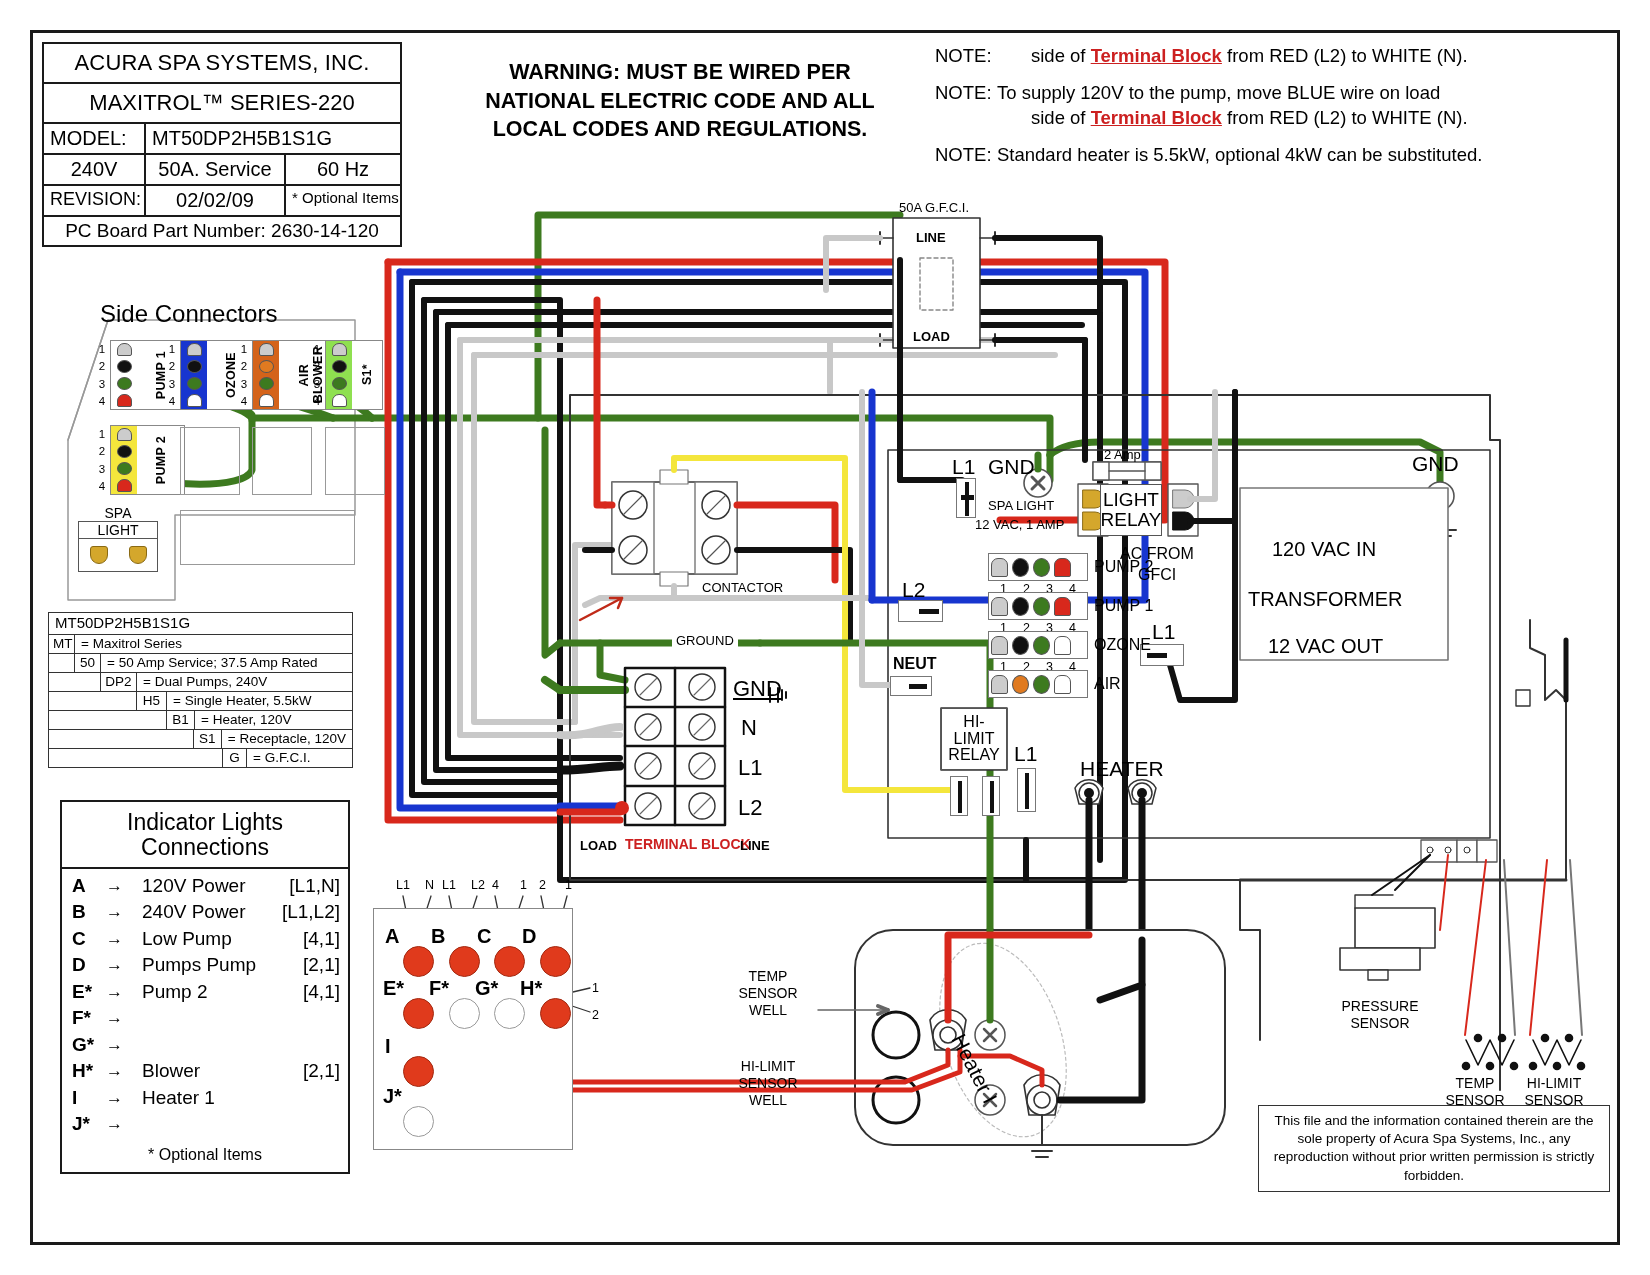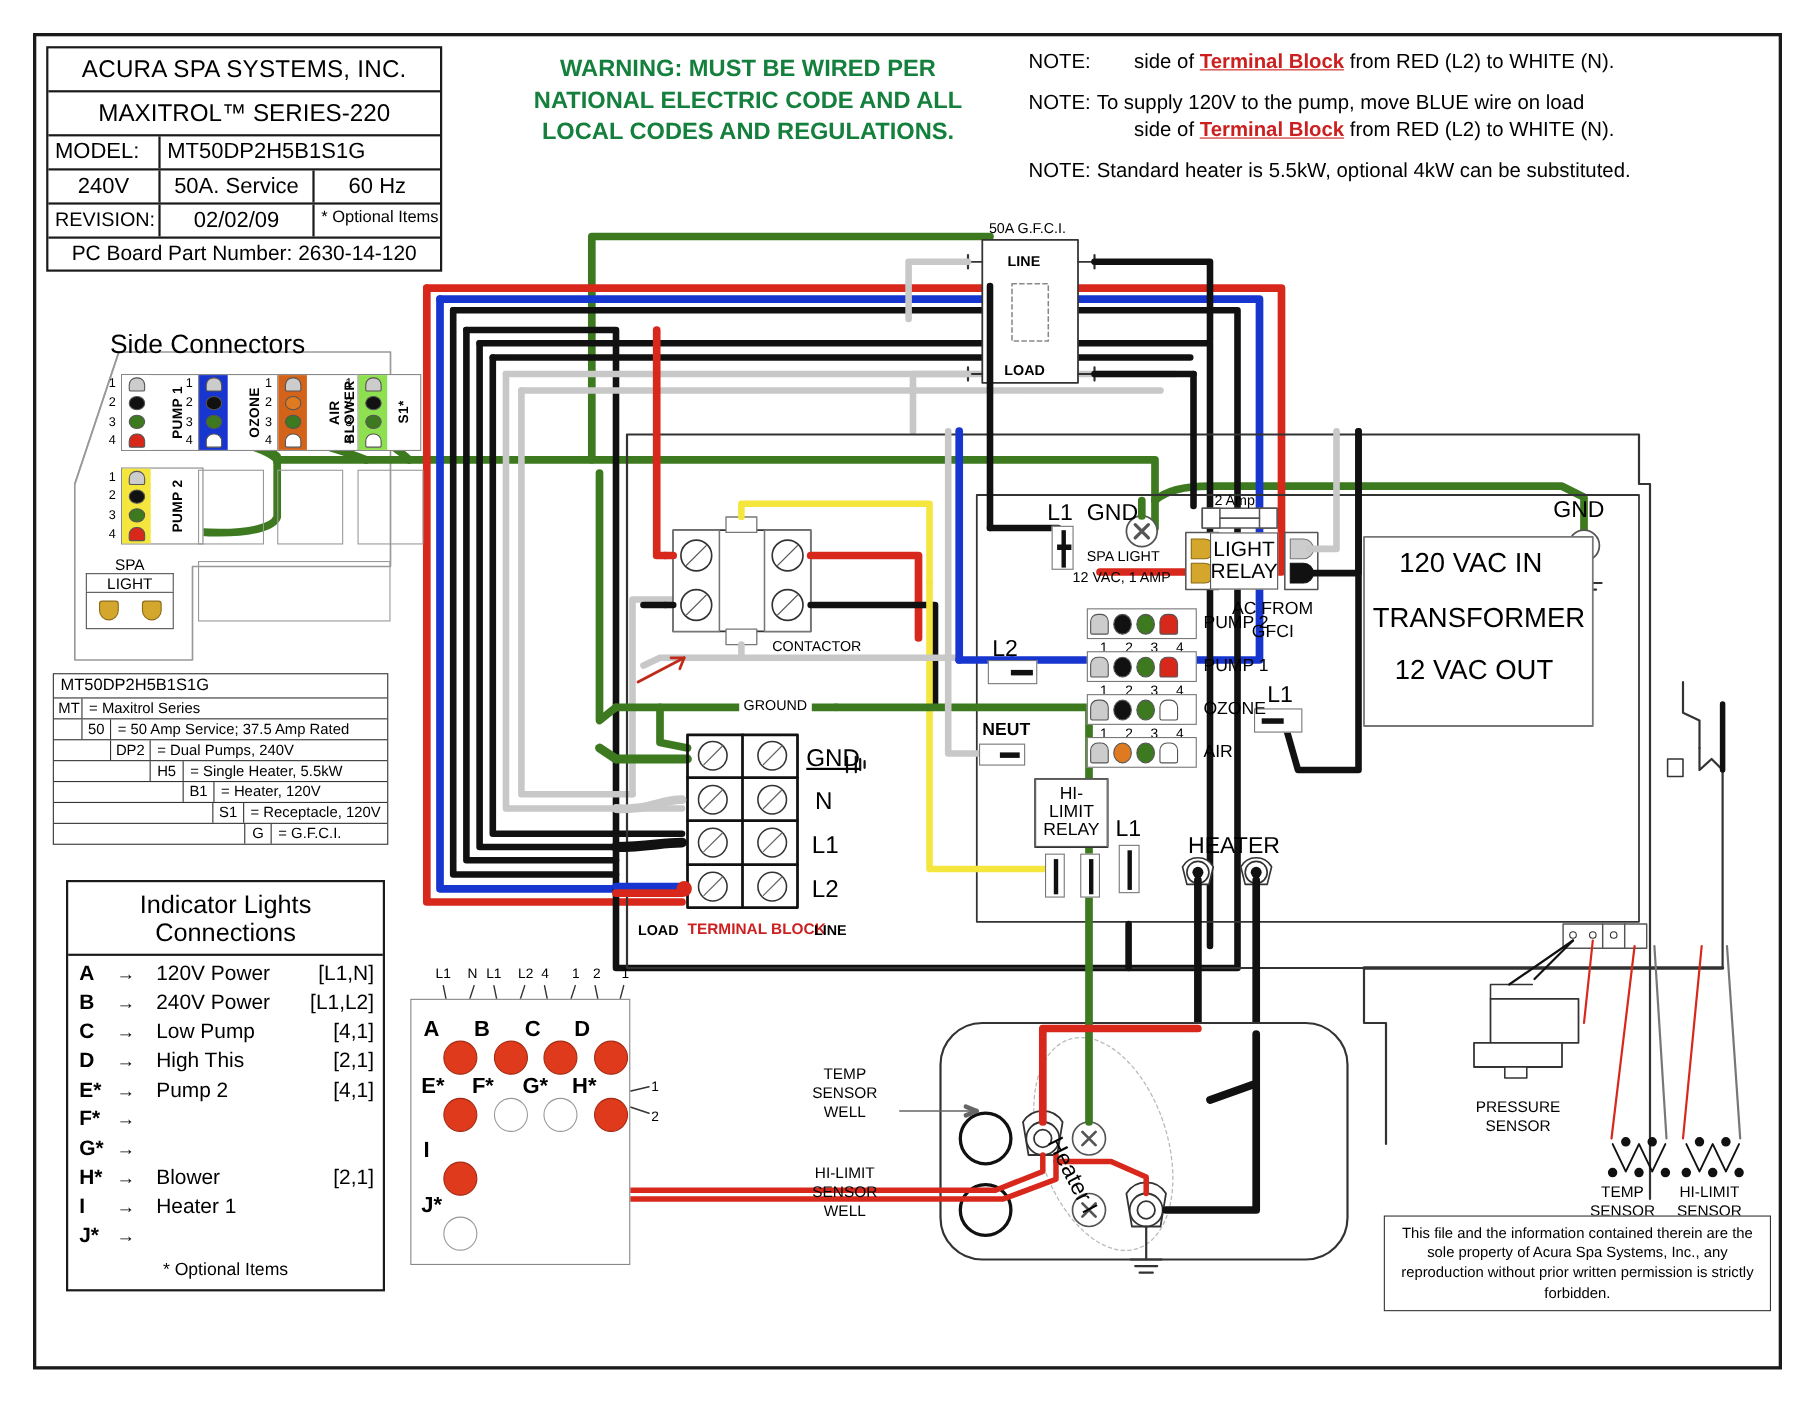--- a/index.html
+++ b/index.html
@@ -17,21 +17,21 @@
   
   #title-block { left:42px; top:42px; width:360px; border:2px solid #1a1a1a; background:#fff; }
   #title-block .row { display:flex; border-top:2px solid #1a1a1a; }
   #title-block .row:first-child { border-top:none; }
   #title-block .cell { padding:3px 6px; font-size:20px; white-space:nowrap; overflow:hidden; }
   #title-block .b { border-left:2px solid #1a1a1a; }
   .tb-h1 { font-size:22px; text-align:center; width:100%; padding:6px 2px; letter-spacing:.2px;}
   .tb-h2 { font-size:22px; text-align:center; width:100%; padding:6px 2px;}
 
   
-  #warning { left:455px; top:48px; width:450px; color:#15803d; font-weight:bold;
+  #warning { left:455px; top:58px; width:450px; color:#000000; font-weight:bold;
              font-size:21.5px; text-align:center; line-height:1.33; }
   
   #notes { left:935px; top:44px; width:680px; font-size:18.5px; line-height:1.35; }
   #notes .note { display:flex; margin-bottom:12px; }
   #notes .lbl { width:62px; flex:none; }
   #notes .txt { flex:1; }
   #notes .tb { color:#cc2020; font-weight:bold; text-decoration:underline; }
   #notes .note3 { margin-bottom:0; }
 
   
@@ -74,21 +74,21 @@
   .led.off { background:#fff; }
   .led-lbl { position:absolute; font-size:20px; font-weight:bold; }
   .pin-lbl { position:absolute; font-size:12.5px; }
 
   
   .t { position:absolute; white-space:nowrap; }
   .t-gnd { font-size:22px; }
   .t-sm { font-size:13px; }
   .t-md { font-size:16px; }
   .t-lg { font-size:21px; }
-  .t-xl { font-size:25px; }
+  .t-xl { font-size:20px;margin-top:40px; }
 
   .hdr-strip { position:absolute; border:1px solid #777; background:#fff; display:flex; align-items:center; }
   .hdr-strip .pin { width:17px; height:19px; border:1px solid #555; margin:0 2px; }
   .pinnum { position:absolute; font-size:12.5px; display:flex; }
   .pinnum span { width:23px; text-align:center; }
 
   .relaybox { position:absolute; border:1px solid #555; background:#fff; display:flex;
               align-items:center; justify-content:center; text-align:center; font-size:19px; line-height:1.05; }
   .tabterm { position:absolute; border:1px solid #777; background:#fff; }
   .tabterm i { position:absolute; background:#111; }
@@ -602,21 +602,21 @@
         </div>
       <div class="r">
           <span class="k">C</span>
           <span class="ar">→</span>
           <span class="nm">Low Pump</span>
           <span class="br">[4,1]</span>
         </div>
       <div class="r">
           <span class="k">D</span>
           <span class="ar">→</span>
-          <span class="nm">High This</span>
+          <span class="nm">Pumps Pump</span>
           <span class="br">[2,1]</span>
         </div>
       <div class="r">
           <span class="k">E*</span>
           <span class="ar">→</span>
           <span class="nm">Pump 2</span>
           <span class="br">[4,1]</span>
         </div>
       <div class="r">
           <span class="k">F*</span>

